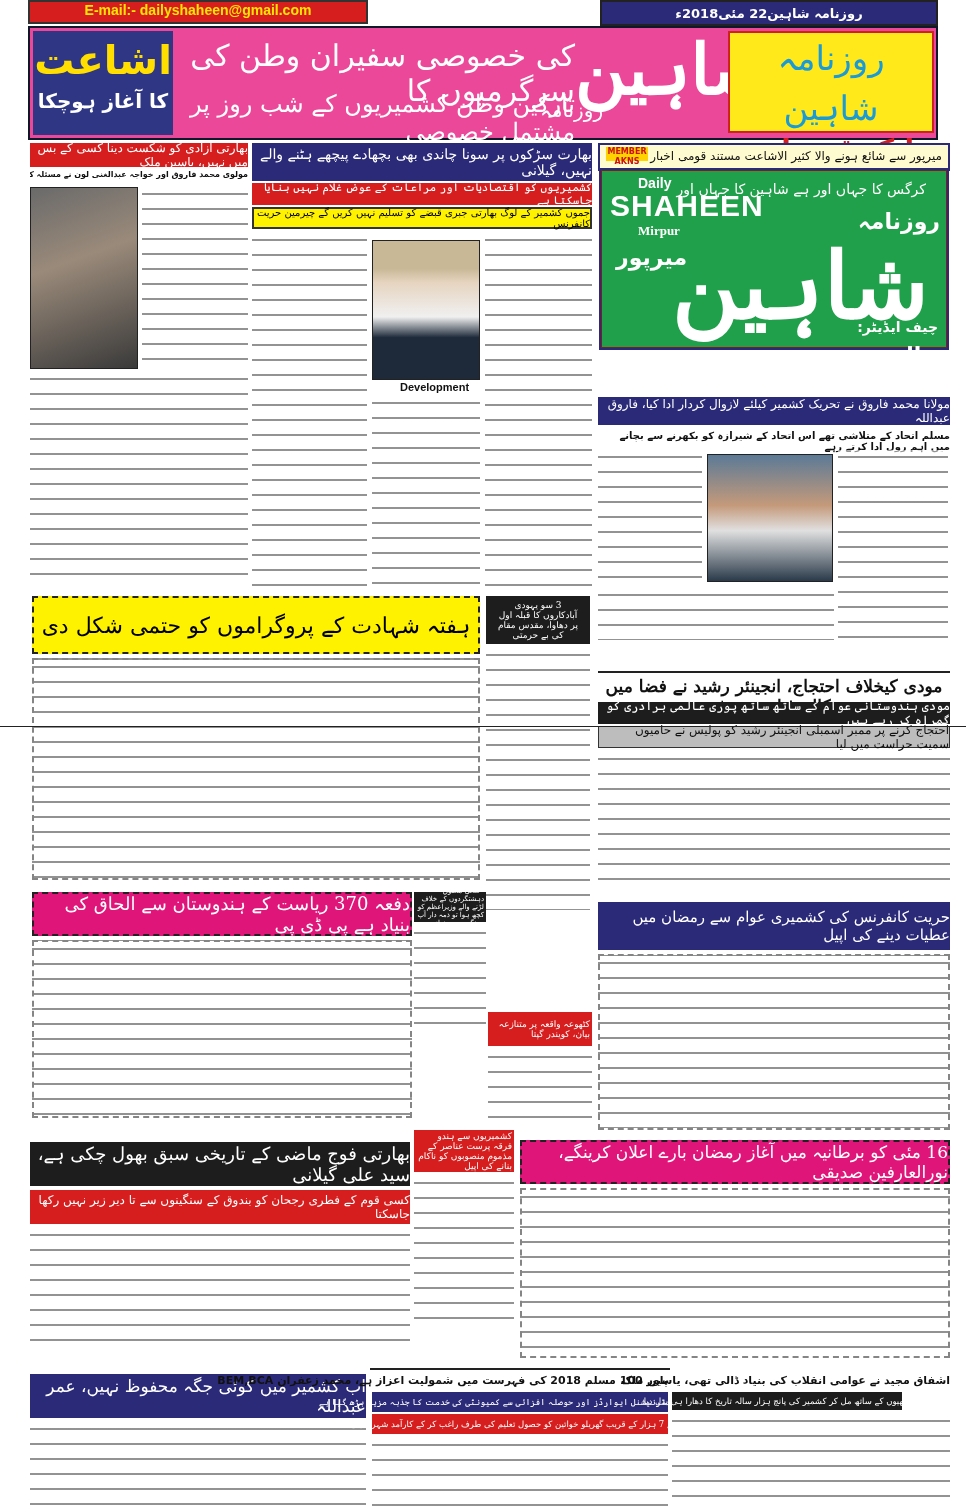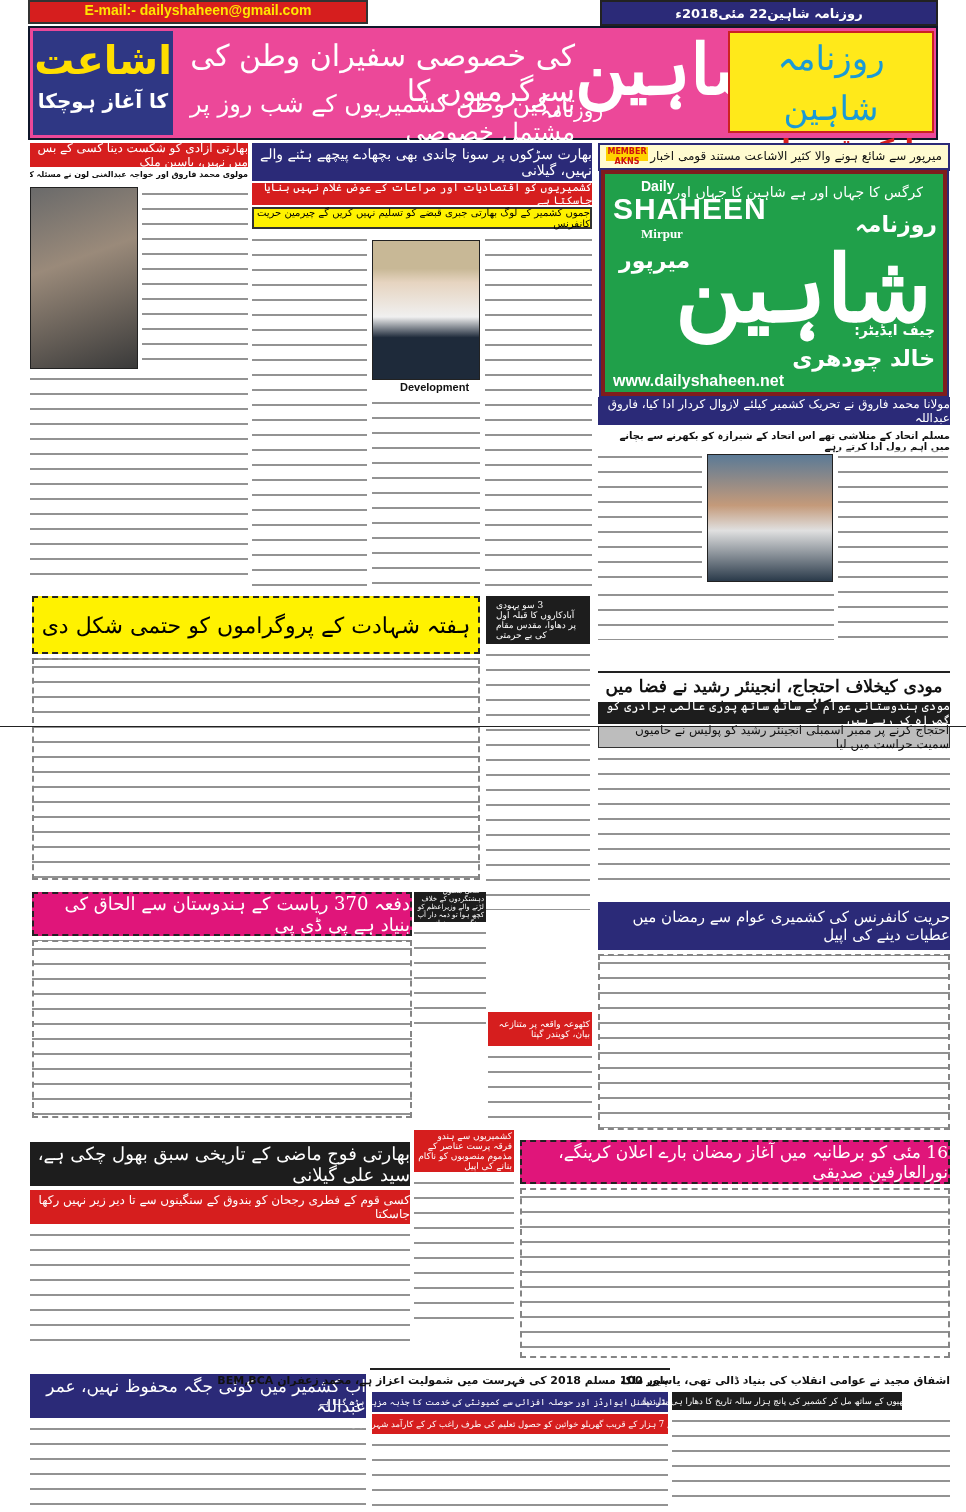--- a/index.html
+++ b/index.html
@@ -24,21 +24,21 @@
   .box-red { background: #d61e1e; color: #fff; }
   .box-yellow { background: #fff200; color: #000; border: 2px solid #333; }
   .box-black { background: #1d1d1d; color: #fff; }
   .box-pink { background: #e0157a; color: #fff; }
   .hl { display: flex; align-items: center; justify-content: center; direction: rtl; font-family: "DejaVu Serif", serif; }
   .photo { background: linear-gradient(160deg, #6a6a6a 0%, #9a8a7a 40%, #3a3a3a 100%); border: 1px solid #222; }
   .photo-gilani { background: linear-gradient(180deg, #c8b896 0%, #c8b896 20%, #e6d4c0 30%, #f0f0f0 55%, #1e2a3a 70%, #1e2a3a 100%); }
   .photo-mirwaiz { background: linear-gradient(180deg, #5b7a96 0%, #c49a7a 40%, #e0e0e0 60%, #2a3a4a 100%); }
   .lines { background: repeating-linear-gradient(180deg, #ffffff 0px, #ffffff 6px, #3a3a3a 6px, #3a3a3a 8px, #ffffff 8px, #ffffff 15px); opacity: 0.55; }
   .dash-border { border: 2px dashed #222; }
-  .green-logo { left: 601px; top: 170px; width: 346px; height: 226px; background: #20a04a; border: 4px solid #7f1d1d; outline: 2px solid #2b2a78; }
+  .green-logo { left: 601px; top: 170px; width: 346px; height: 178px; background: #20a04a; border: 1px solid #7f1d1d; outline: 2px solid #2b2a78; }
   .akns-bar { left: 598px; top: 143px; width: 352px; height: 28px; background: #fffbd0; border: 2px solid #2b2a78; }
   .akns-badge { left: 6px; top: 2px; width: 42px; height: 14px; background: #ffd200; color: #c11; font-size: 8px; font-weight: bold; line-height: 10px; text-align: center; }
   .sep { background: #222; height: 3px; }
   .cut { left: 0; top: 726px; width: 966px; height: 1px; background: #222; }
 </style>
 </head>
 <body>
 
 <div class="abs email-bar">
     <span>E-mail:-  dailyshaheen@gmail.com</span>
@@ -103,21 +103,21 @@
 <div class="abs box-yellow hl" style="left:252px; top:207px; width:340px; height:22px; font-size:10px;">جموں کشمیر کے لوگ بھارتی جبری قبضے کو تسلیم نہیں کریں گے چیرمین حریت کانفرنس</div>
 <div class="abs lines" style="left:252px; top:233px; width:115px; height:355px;"></div>
 <div class="abs photo photo-gilani" style="left:372px; top:240px; width:108px; height:140px;"></div>
 <div class="abs" style="left:400px; top:381px; font-family:'Liberation Sans',sans-serif; font-weight:bold; font-size:11px; color:#111;">Development</div>
 <div class="abs lines" style="left:372px; top:396px; width:108px; height:192px;"></div>
 <div class="abs lines" style="left:485px; top:233px; width:107px; height:355px;"></div>
 
 <div class="abs box-yellow hl dash-border" style="left:32px; top:596px; width:448px; height:58px; font-size:22px; background:#fff200;">ہفتہ شہادت کے پروگراموں کو حتمی شکل دی</div>
 <div class="abs lines dash-border" style="left:32px; top:658px; width:448px; height:222px;"></div>
 
-<div class="abs box-black hl" style="left:486px; top:596px; width:104px; height:48px; font-size:9px; text-align:left; padding:10px;">3 سو یہودی آبادکاروں کا قبلہ اول پر دھاوا، مقدس مقام کی بے حرمتی</div>
+<div class="abs box-black hl" style="left:486px; top:596px; width:104px; height:48px; font-size:9px; text-align:center; padding:10px;">3 سو یہودی آبادکاروں کا قبلہ اول پر دھاوا، مقدس مقام کی بے حرمتی</div>
 <div class="abs lines" style="left:486px; top:648px; width:104px; height:262px;"></div>
 
 <div class="abs cut"></div>
 
 <div class="abs box-pink hl dash-border" style="left:32px; top:892px; width:380px; height:44px; font-size:18px;">دفعہ 370 ریاست کے ہندوستان سے الحاق کی بنیاد ہے پی ڈی پی</div>
 <div class="abs lines dash-border" style="left:32px; top:940px; width:380px; height:178px;"></div>
 
 <div class="abs box-black hl" style="left:414px; top:892px; width:72px; height:30px; font-size:7px; padding:2px;">"خلائی مخلوق" دہشتگردوں کے خلاف لڑنے والے وزیراعظم کو کچھ ہوا تو ذمہ دار آپ ہونگے، مریم نواز</div>
 <div class="abs lines" style="left:414px; top:926px; width:72px; height:110px;"></div>
 

